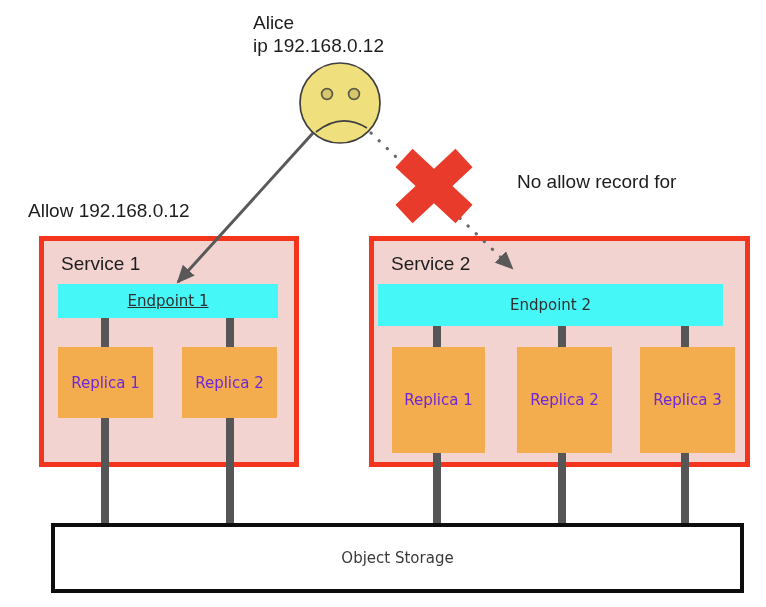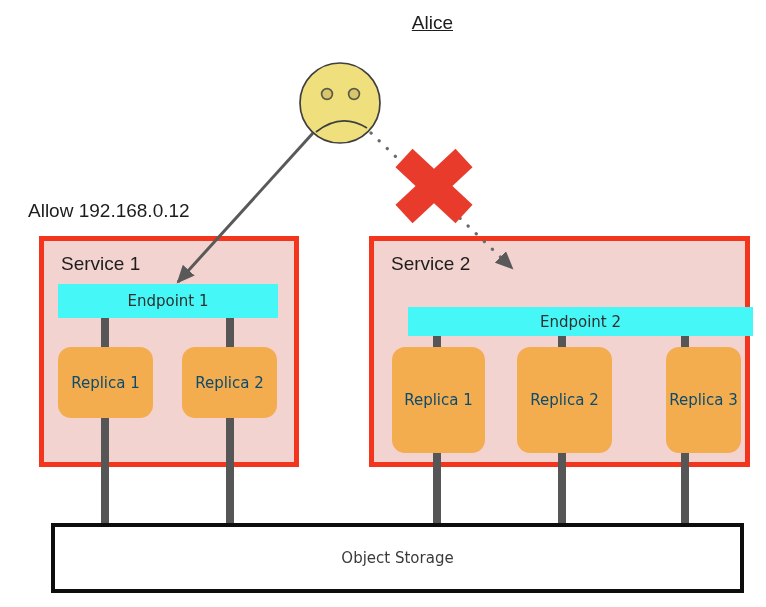--- a/index.html
+++ b/index.html
@@ -3,52 +3,52 @@
 <meta charset="utf-8">
 <style>
   html,body { margin:0; padding:0; background:#fff; }
   #canvas {
     position:relative; width:766px; height:607px; background:#fff; overflow:hidden;
     font-family:"Liberation Sans", sans-serif;
   }
 
   
   .caption { position:absolute; color:#1d1d1d; font-size:19px; line-height:23px; z-index:1; }
-  .caption.center { text-align:right;text-decoration:underline; }
+  .caption.center { text-align:left; }
   .caption span { display:block; }
 
   
   .service {
     position:absolute; box-sizing:border-box;
     background:var(--pink_fill); border:5px solid var(--red_border); z-index:1;
   }
   #service1 { left:39px; top:236px; width:260px; height:231px; }
   #service2 { left:369px; top:236px; width:381px; height:231px; }
   .service-title { position:absolute; left:17px; top:12px; font-size:19px; color:#1d1d1d; }
 
   
   .endpoint {
     position:absolute; background:var(--cyan); z-index:3;
     display:flex; align-items:center; justify-content:center;
     font-family:"DejaVu Sans", sans-serif; font-size:15px; color:#2f2f2f;
   }
-  #endpoint1 { left:58px;  top:284px; width:220px; height:34px; }
-  #endpoint2 { left:408px; top:284px; width:345px; height:29px;margin-top:23px; }
+  #endpoint1 { left:58px;  top:284px; width:220px; height:34px;text-decoration:underline; }
+  #endpoint2 { left:378px; top:284px; width:345px; height:42px; }
 
   
   .replica {
     position:absolute; background:var(--orange); z-index:3;
     display:flex; align-items:center; justify-content:center;
-    font-family:"DejaVu Sans", sans-serif; font-size:15px; color:#0c4a6e;border-radius:13px;
+    font-family:"DejaVu Sans", sans-serif; font-size:15px; color:#6d28d9;
   }
   #s1r1 { left:58px;  top:347px; width:95px; height:71px; }
   #s1r2 { left:182px; top:347px; width:95px; height:71px; }
   #s2r1 { left:392px; top:347px; width:93px; height:106px; }
   #s2r2 { left:517px; top:347px; width:95px; height:106px; }
-  #s2r3 { left:666px; top:347px; width:75px; height:106px; }
+  #s2r3 { left:640px; top:347px; width:95px; height:106px; }
 
   
   .bar { position:absolute; top:318px; width:8px; height:206px; background:var(--connector_gray); z-index:2; }
   #bar1 { left:101px; } #bar2 { left:226px; } #bar3 { left:433px; } #bar4 { left:558px; } #bar5 { left:681px; }
 
   
   #storage {
     position:absolute; left:51px; top:523px; width:693px; height:70px; box-sizing:border-box;
     background:#ffffff; border:4px solid var(--storage_border); z-index:3;
     display:flex; align-items:center; justify-content:center;
@@ -65,25 +65,27 @@
   .face-eye  { fill:#d8c66c; stroke:#5b5b45; stroke-width:1.7; }
   .face-mouth{ fill:none; stroke:#3f3f3f; stroke-width:1.8; }
 </style>
 </head>
 <body>
 
 <div id="canvas">
 
   <div class="caption center" style="left:253px; top:11px; width:200px;">
     <span>Alice</span>
+    <span>ip 192.168.0.12</span>
   </div>
 
   <div class="caption" style="left:28px; top:183px;margin-top:16px;">Allow 192.168.0.12</div>
 
   <div class="caption center" style="left:517px; top:170px; width:210px;">
+    <span>No allow record for</span>
   </div>
 
   <div class="service" id="service1">
     <div class="service-title">Service 1</div>
   </div>
   <div class="endpoint" id="endpoint1">Endpoint 1</div>
   <div class="replica" id="s1r1">Replica 1</div>
   <div class="replica" id="s1r2">Replica 2</div>
 
   <div class="service" id="service2">

